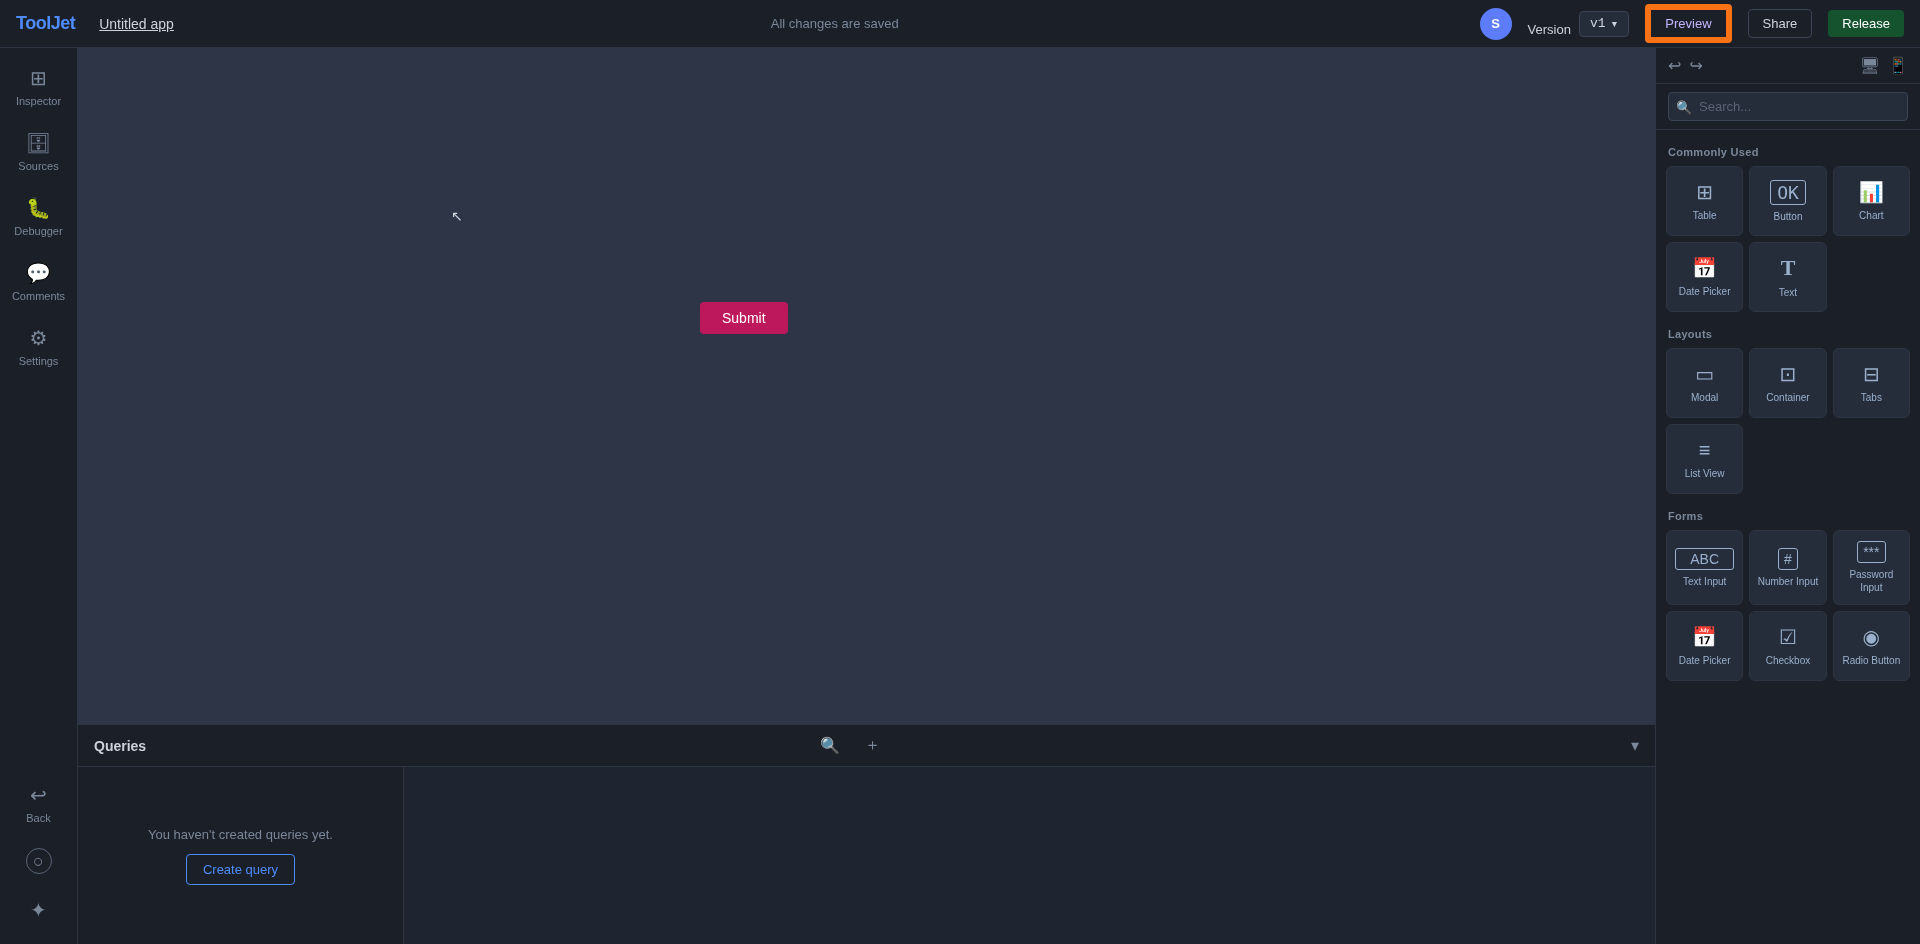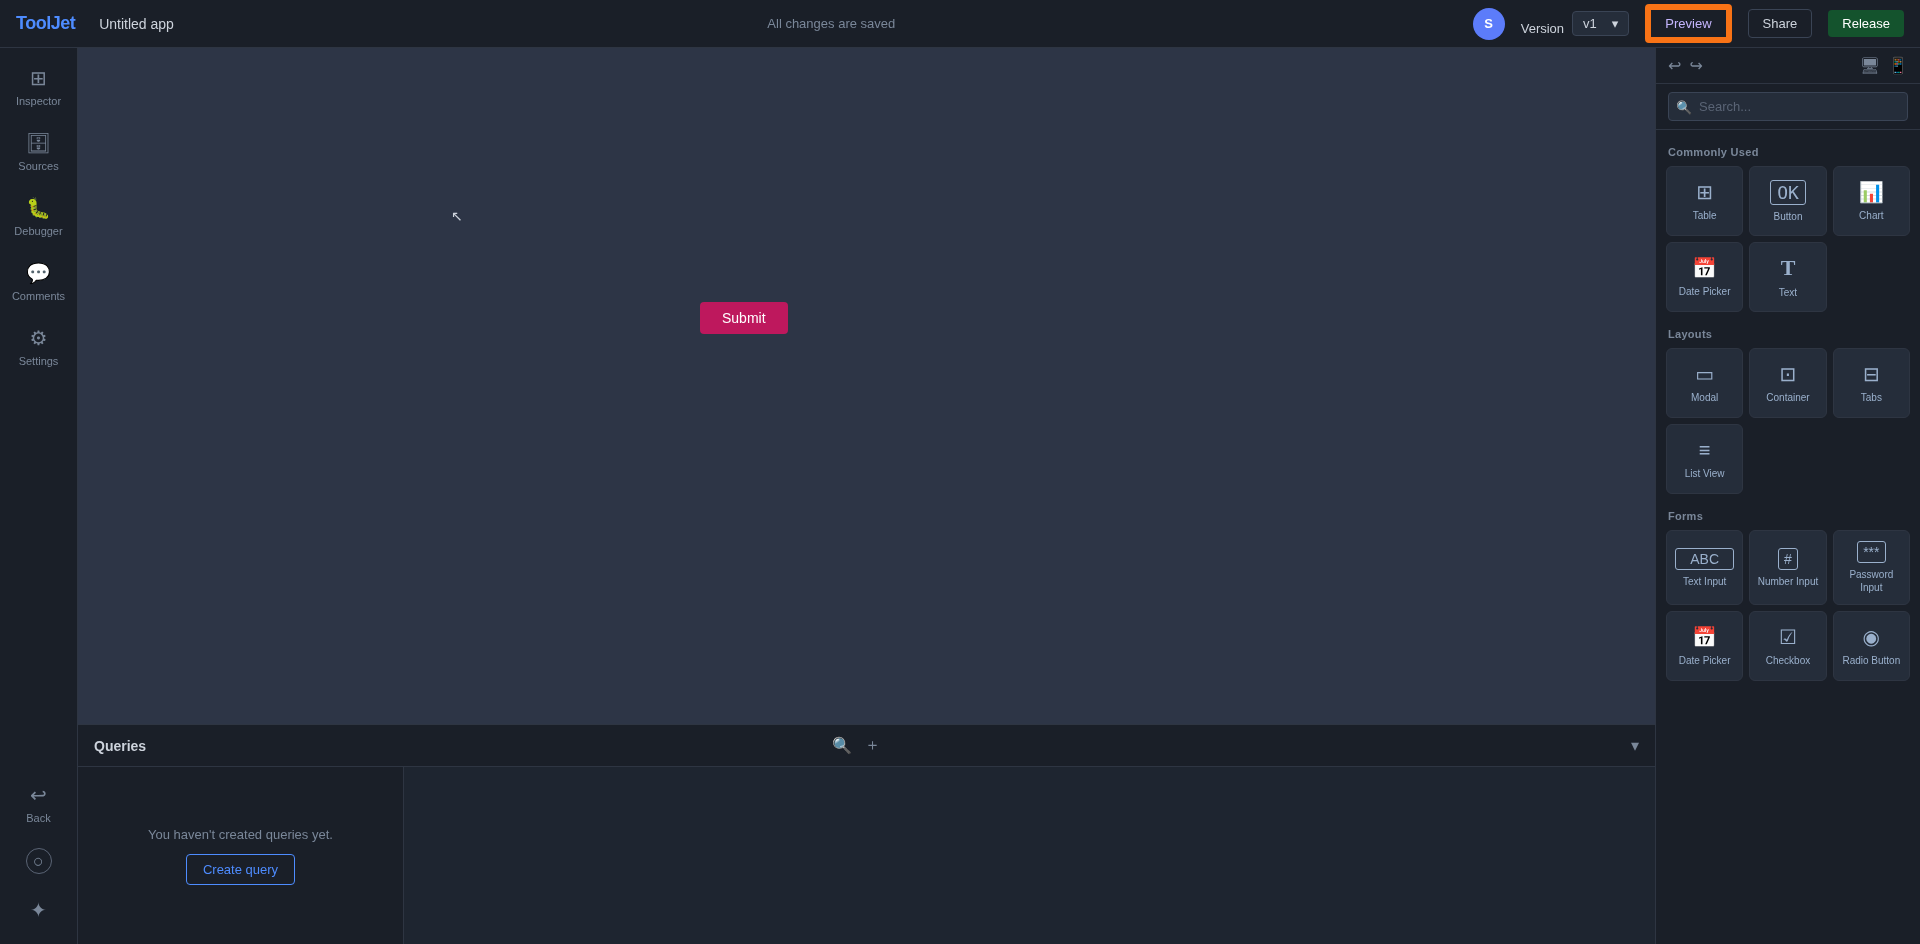--- a/index.html
+++ b/index.html
@@ -7,32 +7,32 @@
 
     
     #topbar {
       display: flex; align-items: center;
       background: #1a1f28; height: 48px;
       border-bottom: 1px solid #2e3542;
       padding: 0 16px; gap: 16px;
     }
     #logo { color: #fff; font-size: 18px; font-weight: 700; letter-spacing: -0.5px; }
     #logo span { color: #4e8cff; }
-    #app-title { color: #cdd3dc; font-size: 14px; margin-left: 8px; }
+    #app-title { color: #cdd3dc; font-size: 14px; margin-left: 8px; text-decoration: underline; }
     #save-status { color: #7a8799; font-size: 13px; margin-left: 16px; flex: 1; text-align: center; }
     #user-avatar {
       width: 32px; height: 32px; border-radius: 50%;
       background: #5c7cfa; display: flex; align-items: center; justify-content: center;
       color: #fff; font-size: 13px; font-weight: 600;
     }
     #version-area { display: flex; align-items: flex-end; gap: 8px; color: #cdd3dc; font-size: 13px; }
     #version-dropdown {
       background: #252d3a; border: 1px solid #3a4455; border-radius: 4px;
       padding: 4px 10px; color: #cdd3dc; font-size: 13px; cursor: pointer;
-      display: flex; align-items: center; gap: 15px;
+      display: flex; align-items: center; gap: 5px; font-family: Liberation Mono, monospace;
     }
     .top-btn {
       padding: 6px 14px; border-radius: 4px; font-size: 13px; font-weight: 500; cursor: pointer; border: none;
     }
     #preview-btn { background: transparent; color: #c4b5fd; border: 6px solid #f97316; }
     #share-btn { background: transparent; color: #cdd3dc; border: 1px solid #3a4455; }
     #release-btn { background: #14532d; color: #fff; }
 
     
     #main-layout { display: flex; height: calc(944px - 48px); }
@@ -80,21 +80,21 @@
     }
 
     
     #query-panel {
       height: 220px; background: #1a1f28;
       border-top: 1px solid #2e3542;
       display: flex; flex-direction: column;
     }
     #query-header {
       display: flex; align-items: center; padding: 10px 16px;
-      border-bottom: 1px solid #2e3542; gap: 12px;
+      border-bottom: 1px solid #2e3542; gap: 24px;
     }
     #query-title { font-size: 14px; font-weight: 600; color: #cdd3dc; flex: 1; }
     .query-icon-btn { background: none; border: none; color: #7a8799; cursor: pointer; font-size: 16px; }
     #query-content-area { display: flex; flex: 1; }
     #query-list-area {
       width: 325px; padding: 16px;
       display: flex; flex-direction: column; align-items: center; justify-content: center;
       gap: 12px;
     }
     #no-queries-text { color: #7a8799; font-size: 13px; text-align: left; }

